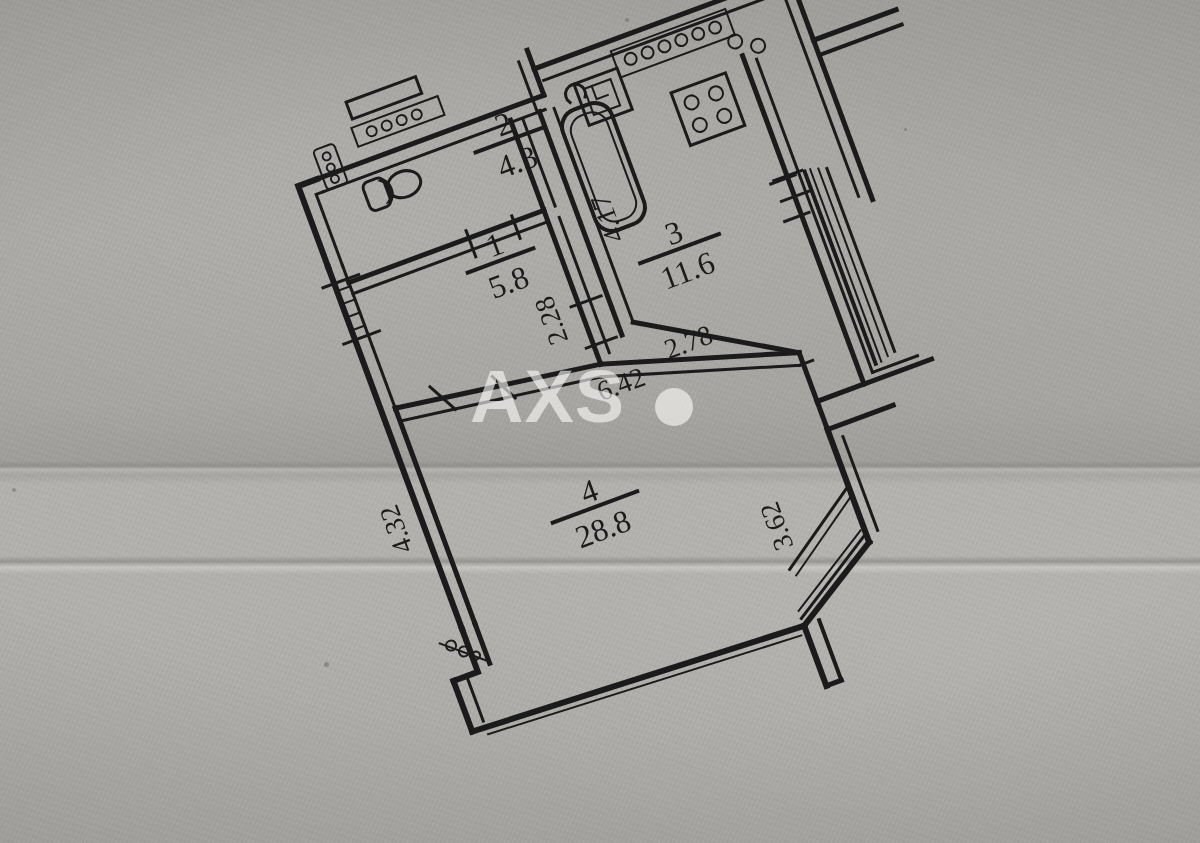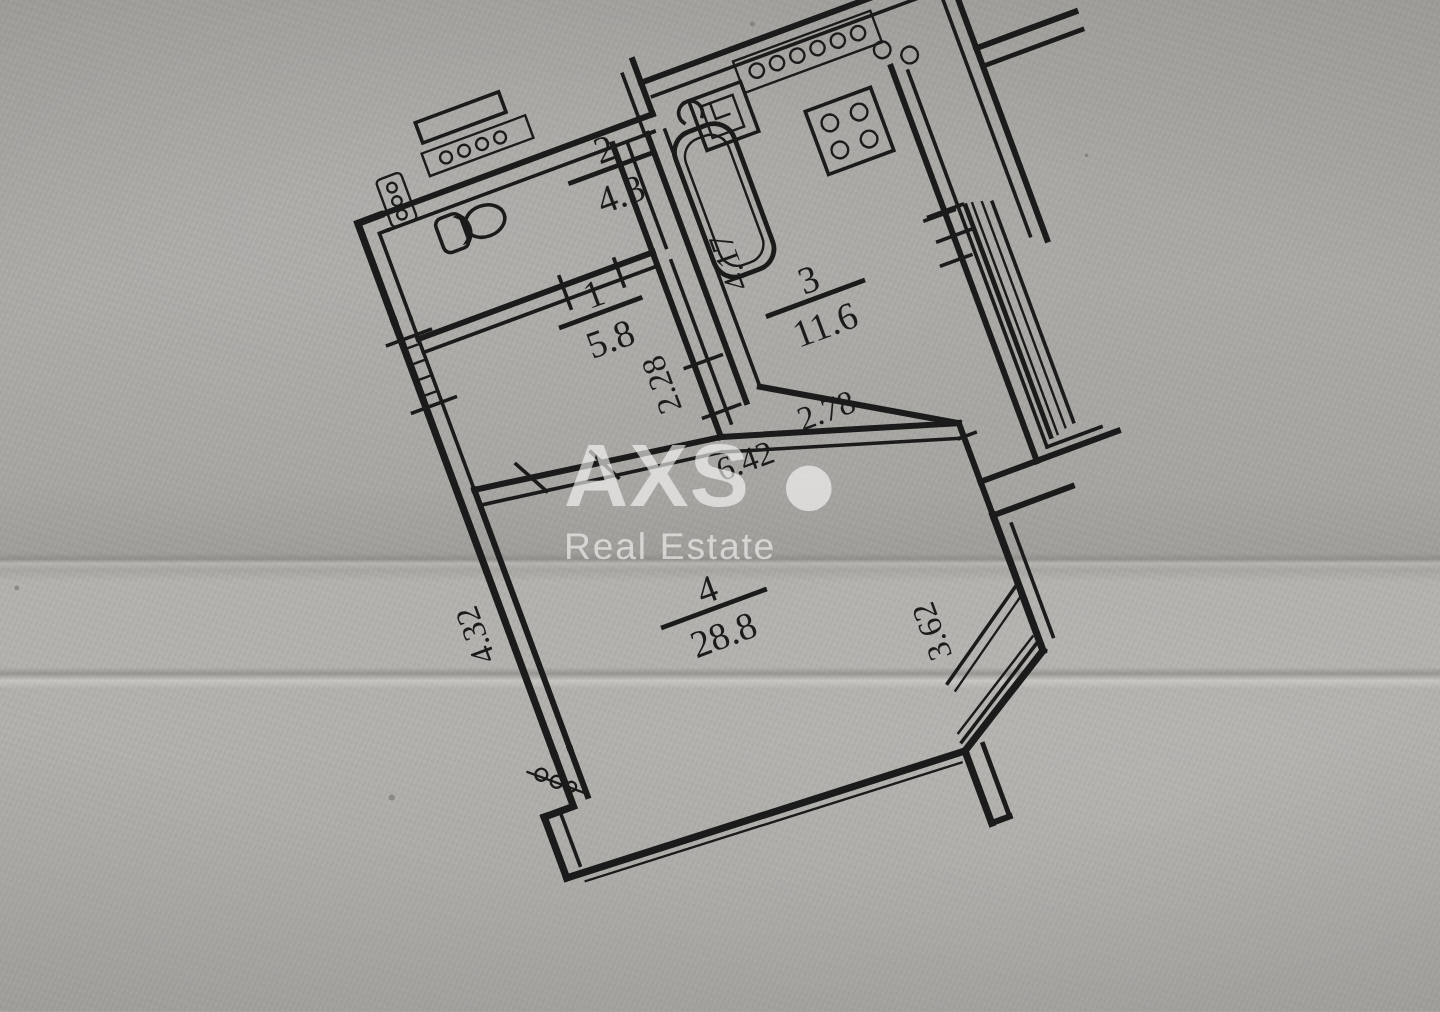--- a/index.html
+++ b/index.html
@@ -289,16 +289,15 @@
       <text x="0" y="0" font-size="28" transform="translate(612,395) rotate(0)">6.42</text>
       <text x="0" y="0" font-size="28" transform="translate(360,444) rotate(-90)">4.32</text>
       <text x="0" y="0" font-size="28" transform="translate(718,573) rotate(-90)">3.62</text>
     </g>
   </svg>
   </div>
 
   <div id="wm">
     <div class="wm-main">AXS</div>
     <div class="wm-dot"></div>
-    <div class="wm-sub">Real Estate</div>
   </div>
 
 </div>
 
 </body></html>

